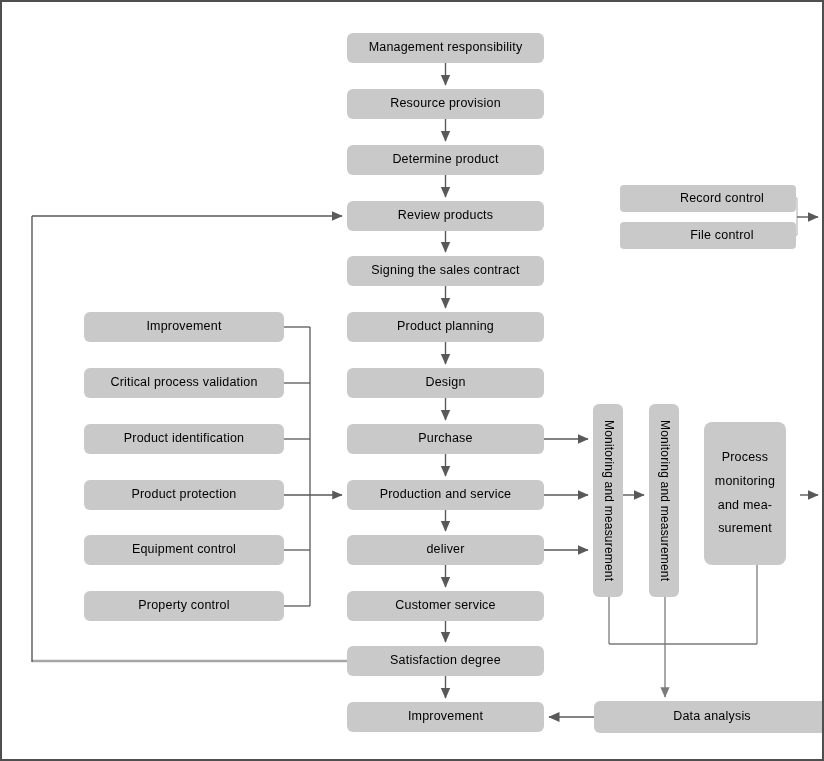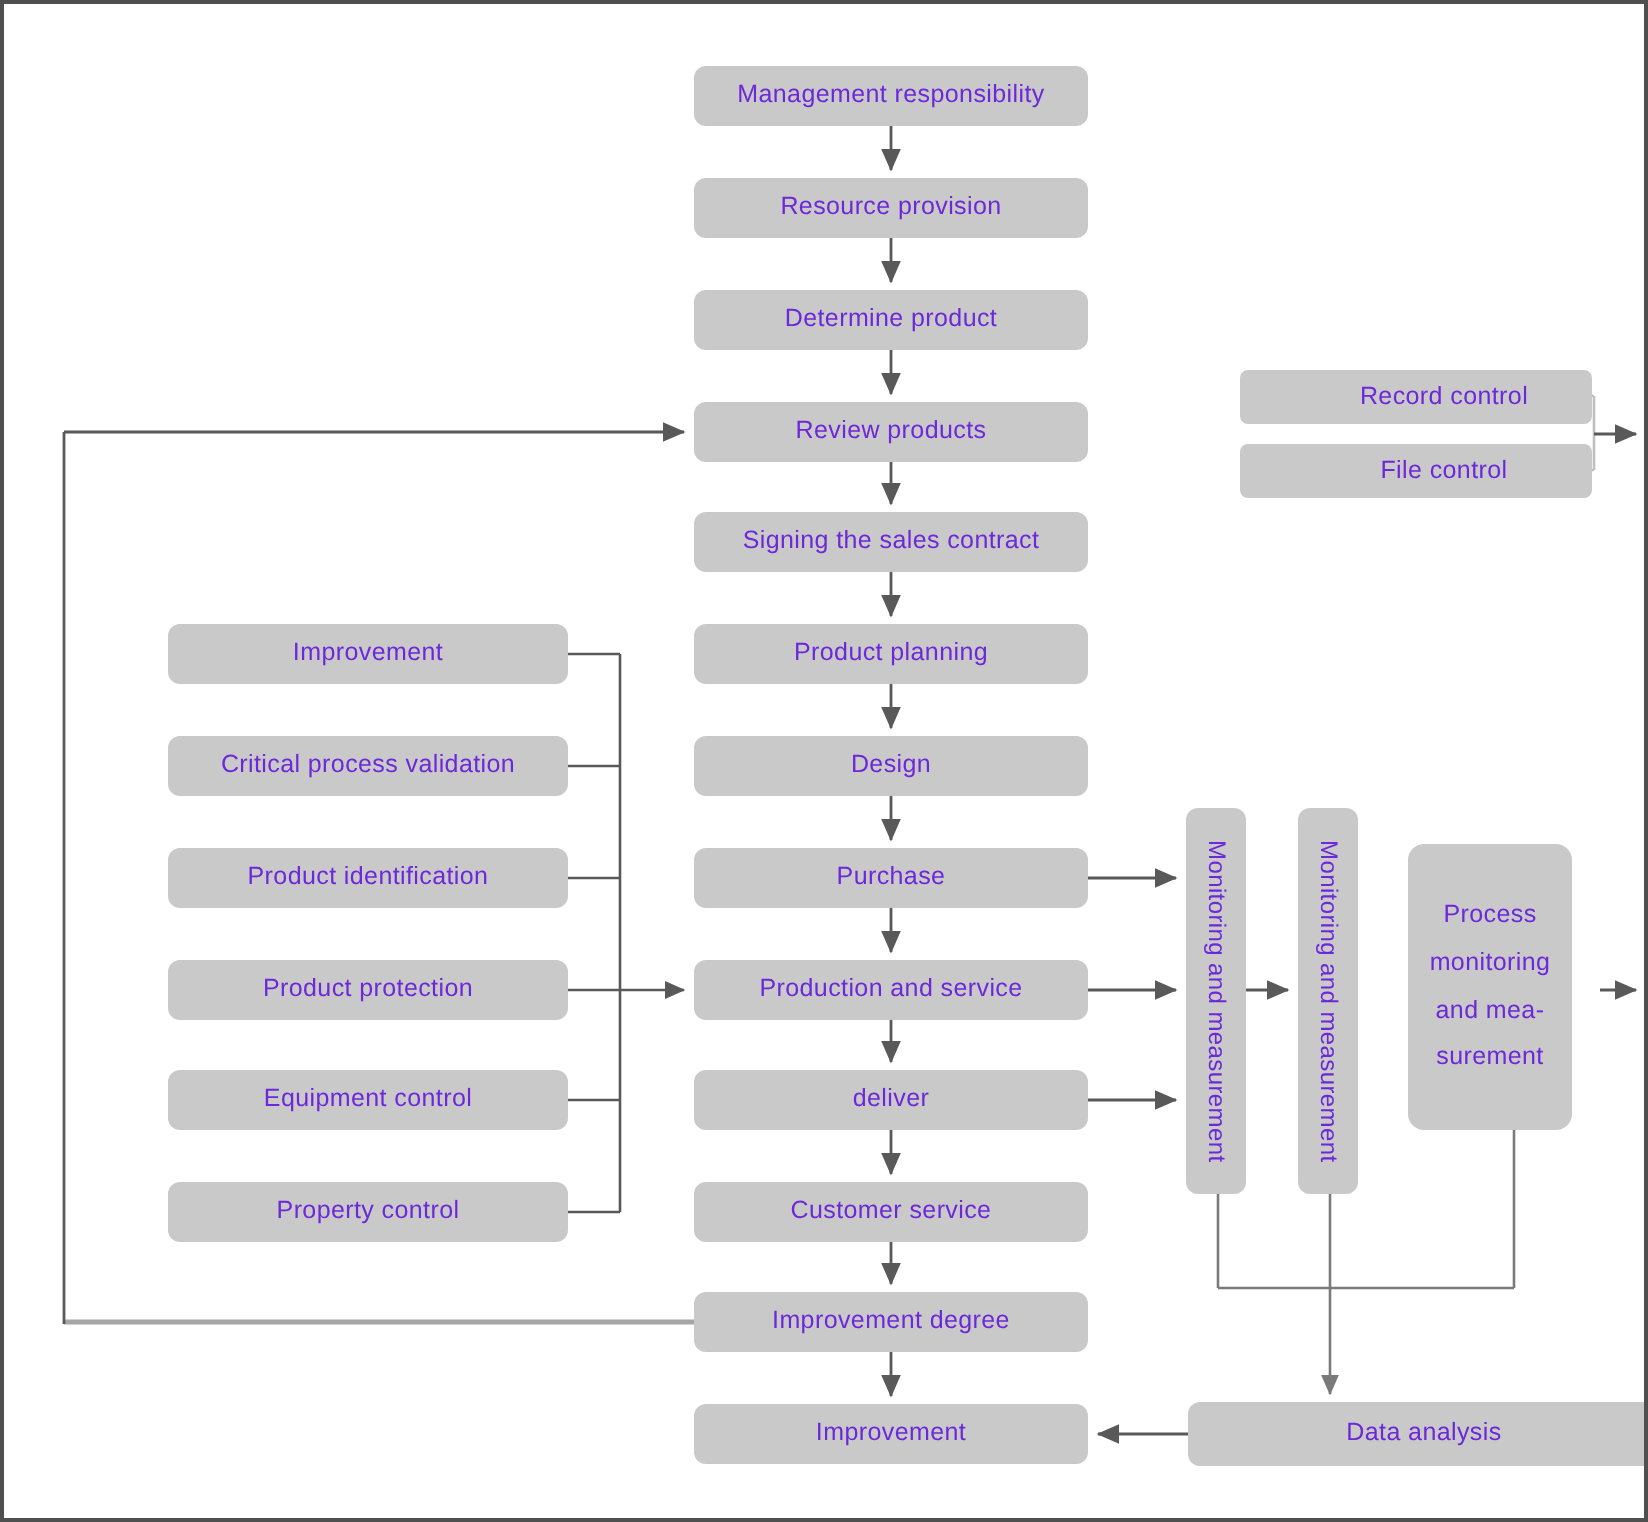--- a/index.html
+++ b/index.html
@@ -5,21 +5,21 @@
   html,body{margin:0;padding:0;background:#fff;}
   #stage{
     position:relative;width:824px;height:761px;box-sizing:border-box;
     border:2px solid #4f4f4f;background:#ffffff;overflow:hidden;
     font-family:"Liberation Sans",sans-serif;
   }
   #wires{position:absolute;left:0;top:0;width:822px;height:759px;}
   .node{
     position:absolute;background:#c9c9c9;border-radius:6px;
     display:flex;align-items:center;justify-content:center;text-align:center;
-    color:#6d28d9;font-size:12.5px;letter-spacing:.2px;line-height:1.25;
+    color:#000000;font-size:12.5px;letter-spacing:.2px;line-height:1.25;
   }
   .cbox{width:197px;height:30px;}
   .lbox{width:200px;height:30px;}
   .dbox{width:148px;height:27px;border-radius:4px;padding-left:28px;}
   .vbox{
     width:30px;height:193px;border-radius:6px;
     writing-mode:vertical-rl;text-orientation:mixed;font-size:12px;
   }
   .pbox{
     width:82px;height:143px;border-radius:8px;
@@ -100,21 +100,21 @@
   <div class="node cbox" style="left:345px;top:87px">Resource provision</div>
   <div class="node cbox" style="left:345px;top:143px">Determine product</div>
   <div class="node cbox" style="left:345px;top:254px">Signing the sales contract</div>
   <div class="node cbox" style="left:345px;top:199px">Review products</div>
   <div class="node cbox" style="left:345px;top:310px">Product planning</div>
   <div class="node cbox" style="left:345px;top:366px">Design</div>
   <div class="node cbox" style="left:345px;top:422px">Purchase</div>
   <div class="node cbox" style="left:345px;top:478px">Production and service</div>
   <div class="node cbox" style="left:345px;top:533px">deliver</div>
   <div class="node cbox" style="left:345px;top:589px">Customer service</div>
-  <div class="node cbox" style="left:345px;top:644px">Improvement degree</div>
+  <div class="node cbox" style="left:345px;top:644px">Satisfaction degree</div>
   <div class="node cbox" style="left:345px;top:700px">Improvement</div>
 
   <div class="node lbox" style="left:82px;top:310px">Improvement</div>
   <div class="node lbox" style="left:82px;top:366px">Critical process validation</div>
   <div class="node lbox" style="left:82px;top:422px">Product identification</div>
   <div class="node lbox" style="left:82px;top:478px">Product protection</div>
   <div class="node lbox" style="left:82px;top:533px">Equipment control</div>
   <div class="node lbox" style="left:82px;top:589px">Property control</div>
 
   <div class="node dbox" style="left:618px;top:183px">Record control</div>

